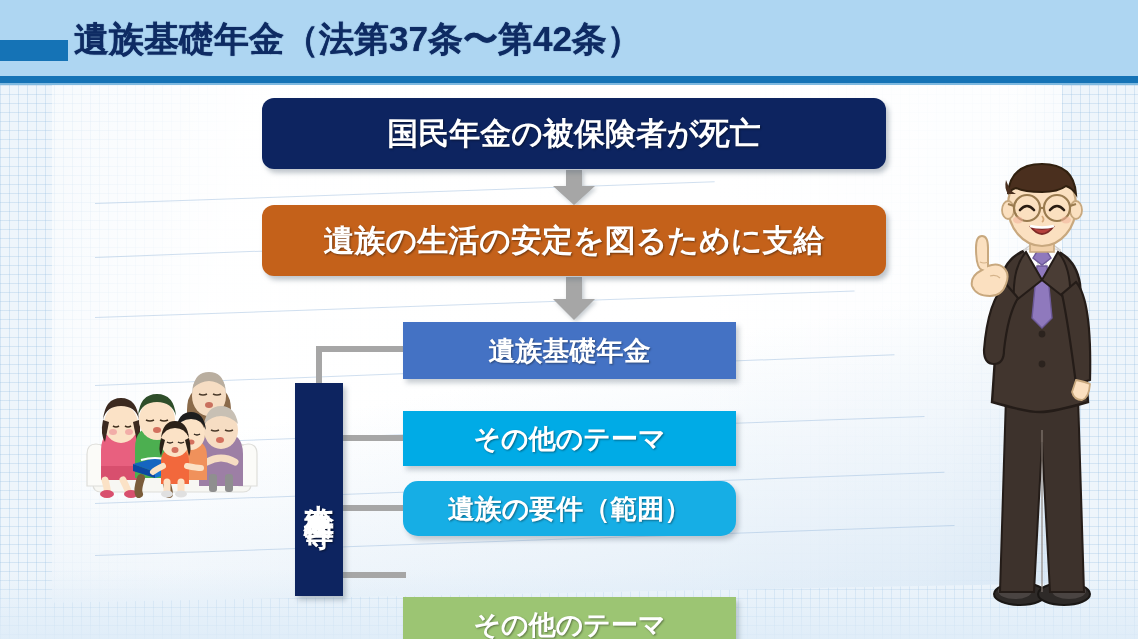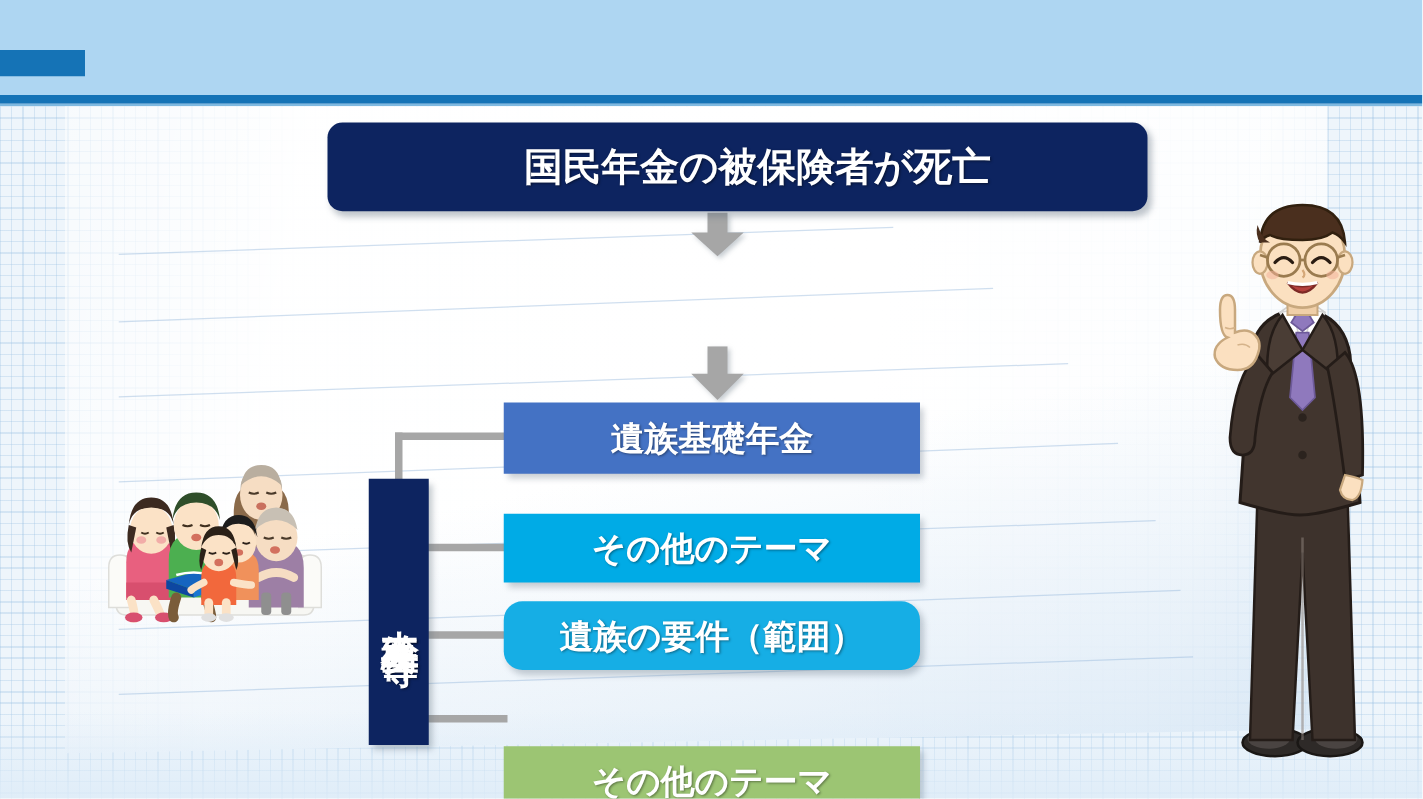--- a/index.html
+++ b/index.html
@@ -69,21 +69,21 @@
   #bottom-haze{
     position:absolute;left:0;bottom:0;width:1138px;height:70px;
     background:linear-gradient(to bottom, rgba(238,245,251,0) 0%, rgba(222,236,248,.9) 100%);
   }
 
   
   .pbox{
     position:absolute;display:flex;align-items:center;justify-content:center;
     border-radius:12px;
     box-shadow:3px 4px 5px rgba(90,105,120,.38);
-    color:#ffffff;font-weight:bold;white-space:nowrap;padding-left:32px;
+    color:#ffffff;font-weight:bold;white-space:nowrap;
   }
   .pbox span{text-shadow:1px 1px 2px rgba(0,0,0,.45);}
 
   #box-death{left:262px;top:98px;width:624px;height:71px;background:#0d2460;font-size:31px;}
   #box-purpose{left:262px;top:205px;width:624px;height:71px;background:#c4611a;font-size:31px;}
 
   
   .sbox{
     position:absolute;display:flex;align-items:center;justify-content:center;
     color:#ffffff;font-weight:bold;white-space:nowrap;
@@ -127,20 +127,21 @@
   #family{position:absolute;left:83px;top:362px;width:178px;height:136px;}
   #man{position:absolute;left:960px;top:158px;width:160px;height:452px;}
 </style>
 </head>
 <body>
 
 <div id="slide">
 
   <div id="header">
     <div id="header-accent"></div>
+    <div id="header-title">遺族基礎年金（法第37条〜第42条）</div>
   </div>
   <div id="header-rule"></div>
   <div id="header-rule2"></div>
 
   <div id="canvas">
     <div id="grid"></div>
     <div id="sheet"></div>
     <div id="sheet-shade"></div>
 
     <div class="fold" style="left:95px;top:118px;width:620px;transform:rotate(-2.0deg);"></div>
@@ -162,20 +163,23 @@
 
   <svg class="arrow" style="left:552px;top:170px;" width="44" height="36" viewBox="0 0 44 36">
     <polygon points="14,0 30,0 30,16 43,16 22,35 1,16 14,16" fill="#a6a6a6"></polygon>
   </svg>
   <svg class="arrow" style="left:552px;top:277px;" width="44" height="44" viewBox="0 0 44 44">
     <polygon points="14,0 30,0 30,22 43,22 22,43 1,22 14,22" fill="#a6a6a6"></polygon>
   </svg>
 
   <div class="pbox" id="box-death">
     <span>国民年金の被保険者が死亡</span>
+  </div>
+  <div class="pbox" id="box-purpose">
+    <span>遺族の生活の安定を図るために支給</span>
   </div>
 
   <div id="box-vertical">
     <span>支給要件等</span>
   </div>
 
   <div class="sbox" id="box-izoku">
     <span>遺族基礎年金</span>
   </div>
   <div class="sbox" id="box-shibou">

